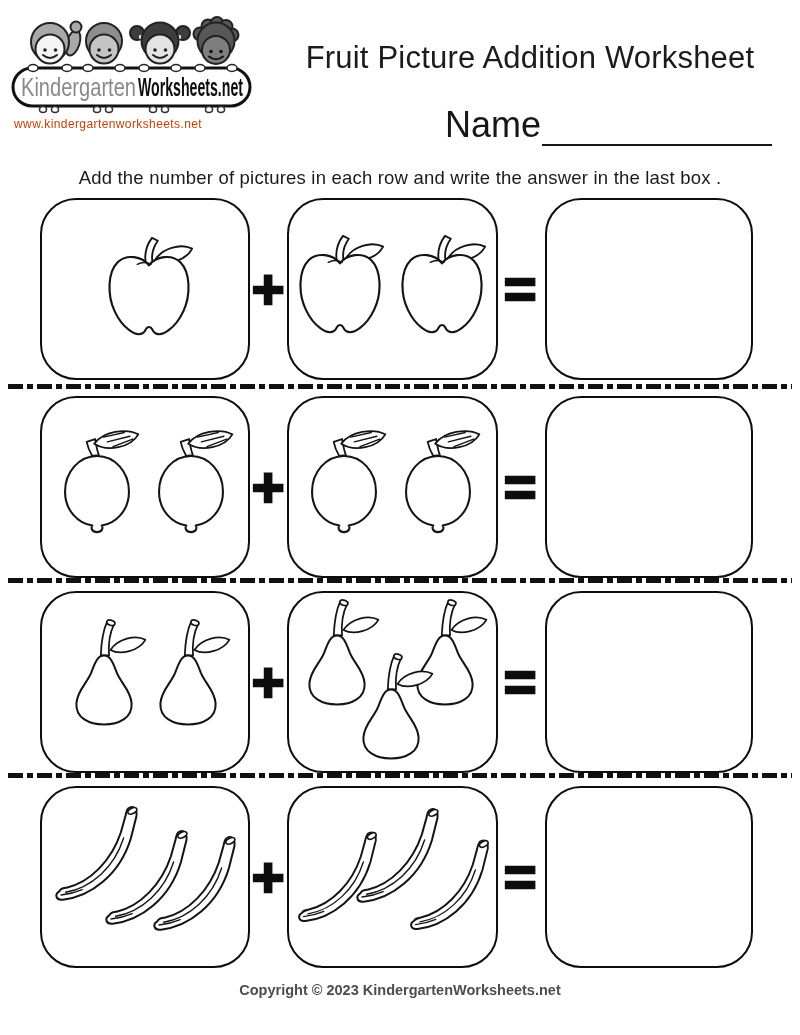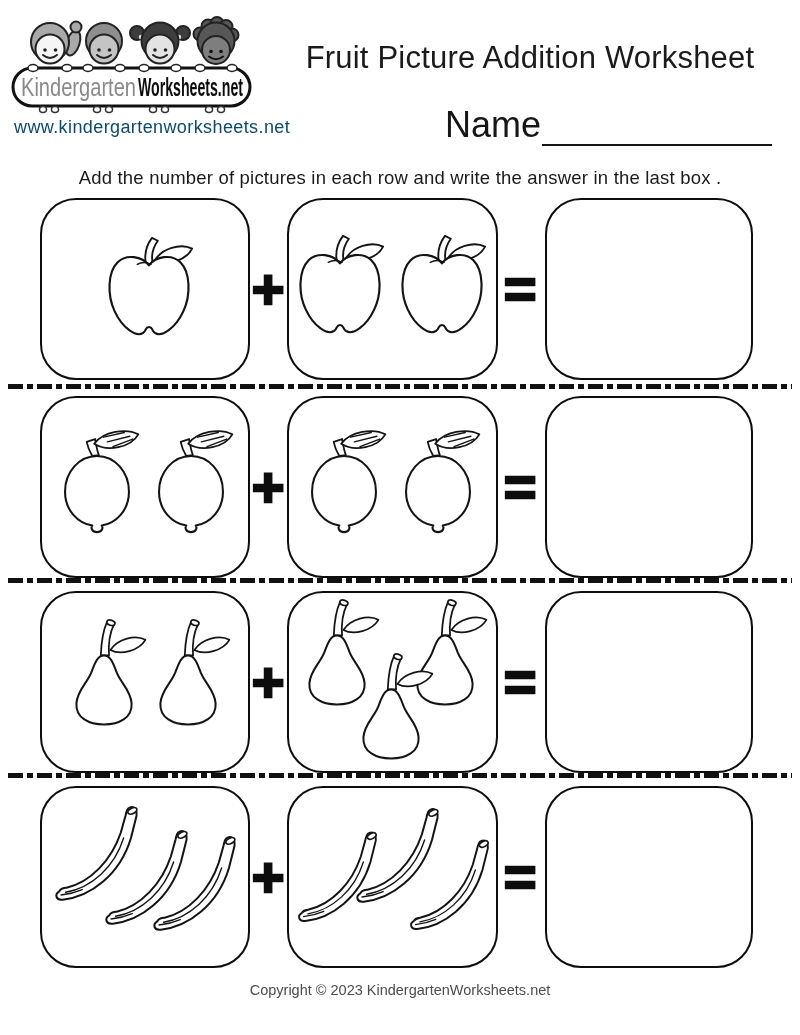--- a/index.html
+++ b/index.html
@@ -3,21 +3,21 @@
 <meta charset="utf-8">
 <style>
   html,body{margin:0;padding:0;background:#ffffff;}
   .page{
     position:relative;width:800px;height:1035px;background:#fff;
     font-family:"Liberation Sans", sans-serif;color:#111;overflow:hidden;
   }
   
   .logo{position:absolute;left:10px;top:12px;}
   .site-url{
-    position:absolute;left:14px;top:117px;font-size:18px;color:#0c4a6e;
+    position:absolute;left:14px;top:117px;font-size:12px;color:#c2410c;
     letter-spacing:.4px;
   }
   .page-title{
     position:absolute;left:238px;top:28px;width:560px;text-align:center;
     font-size:31px;color:#1b1b1b;letter-spacing:.2px;
   }
   .name-row{
     position:absolute;left:445px;top:104px;display:flex;align-items:flex-end;
     font-size:36px;color:#161616;
   }
@@ -45,21 +45,21 @@
   .op-plus{left:240px;}
   .op-equals{left:492px;}
   .separator{
     position:absolute;left:8px;width:784px;height:5px;
     background:repeating-linear-gradient(90deg,
       #111 0 15px, transparent 15px 19px, #111 19px 25px, transparent 25px 29px);
   }
   
   .footer{
     position:absolute;left:0;top:981px;width:800px;text-align:center;
-    font-size:14.5px;color:#4d4d4d;line-height:1.3;
+    font-size:14.5px;color:#4d4d4d;line-height:1.3;font-weight:bold;
   }
   
   .ink{fill:#fff;stroke:#141414;stroke-width:2.2;stroke-linejoin:round;}
   .ink-thin{fill:none;stroke:#141414;stroke-width:1.5;stroke-linecap:round;}
   .ink-det{fill:#fff;stroke:#141414;stroke-width:1.9;stroke-linejoin:round;}
 </style>
 </head>
 <body>
 
 <svg width="0" height="0" style="position:absolute" aria-hidden="true">

